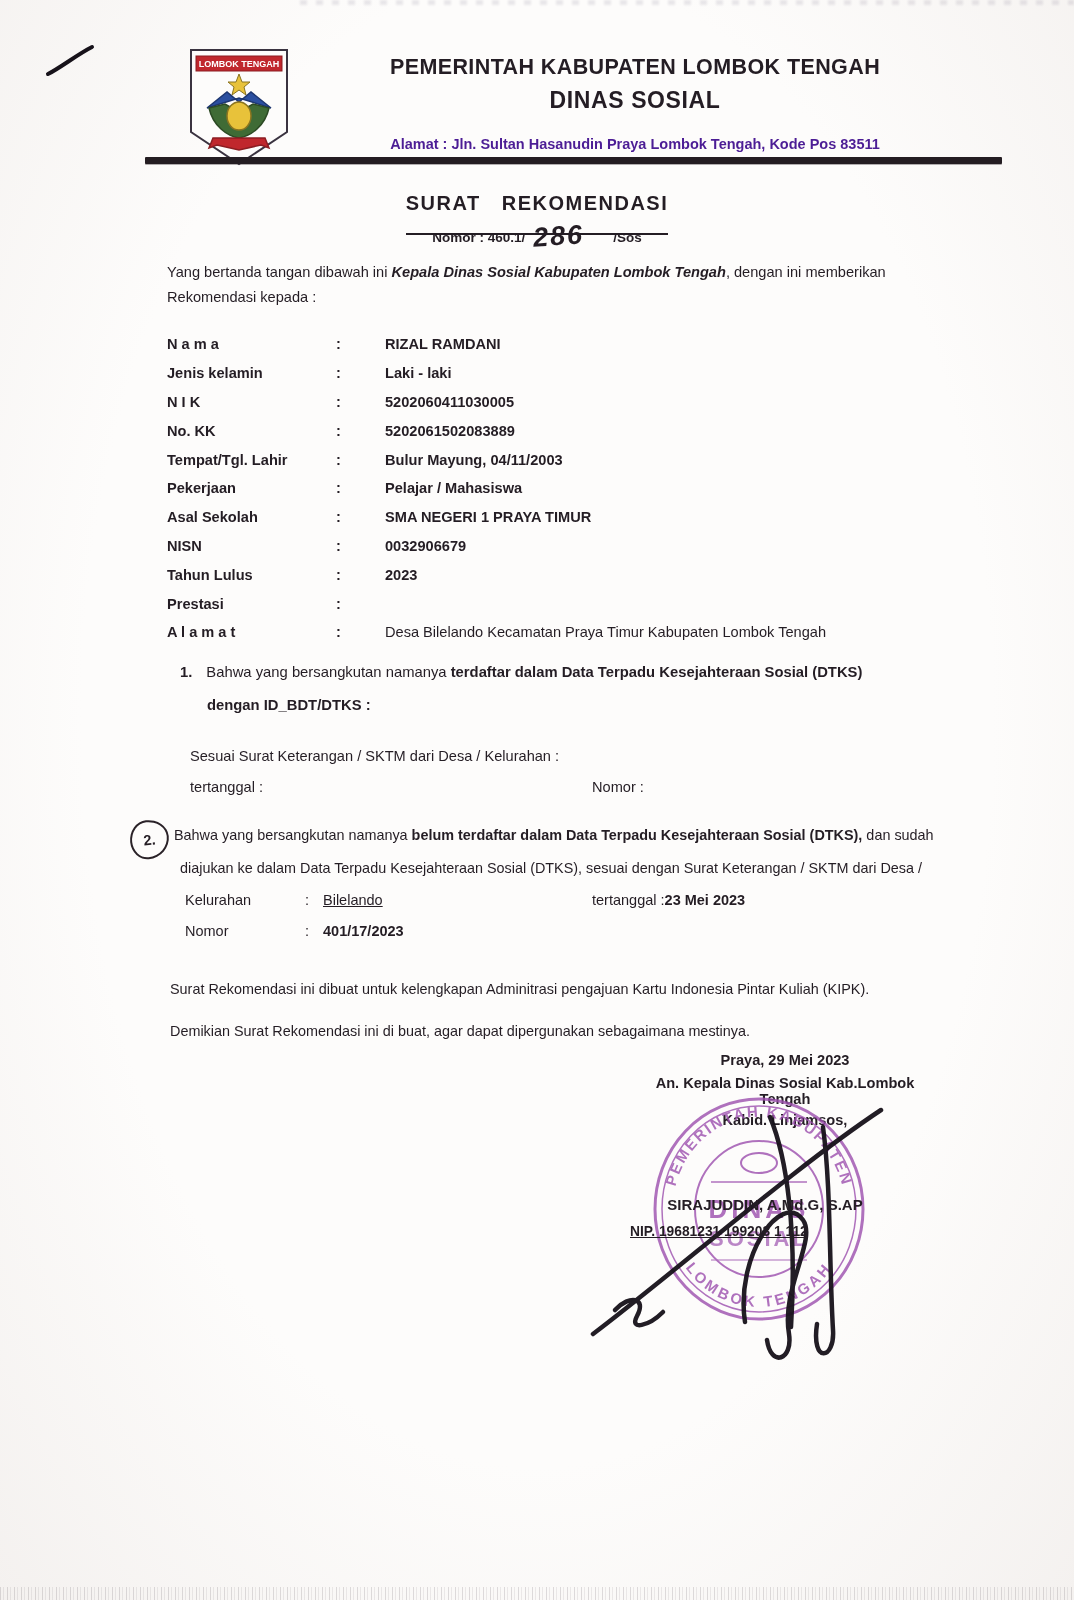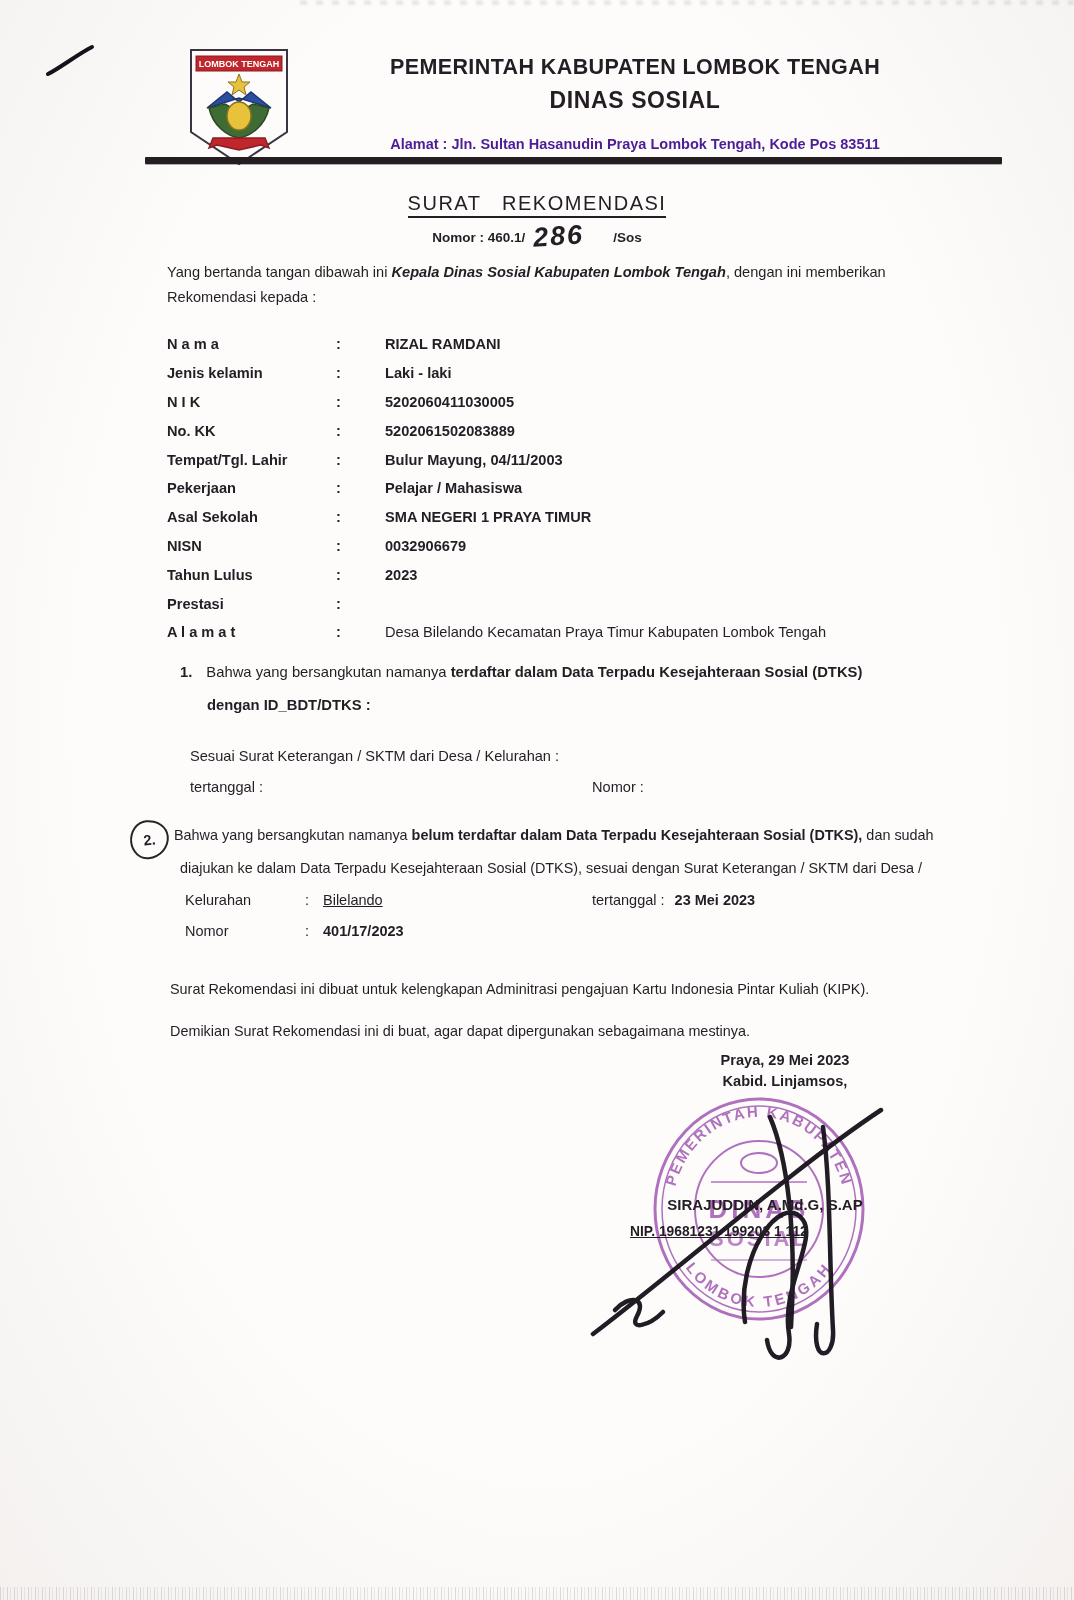--- a/index.html
+++ b/index.html
@@ -19,22 +19,22 @@
     filter:blur(.5px);opacity:.75;}
   
   .header-text{left:330px;top:55px;width:610px;text-align:center;}
   .hdr1{font-size:21.5px;font-weight:bold;letter-spacing:.4px;}
   .hdr2{font-size:23px;font-weight:bold;margin-top:7px;letter-spacing:.6px;}
   .hdr-addr{font-size:14.5px;font-weight:bold;margin-top:22px;color:#4c1d95;}
   .header-rule{left:145px;top:157px;width:857px;height:7px;background:#241d22;
     box-shadow:0 1px 0 rgba(36,29,34,.35);border-radius:1px;}
   
   .title-wrap{left:0;top:192px;width:1074px;text-align:center;}
-  .doc-title{display:inline-block;font-size:20px;font-weight:normal;letter-spacing:1.5px;word-spacing:14px;
-    border-bottom:2.5px solid #241d24;padding-bottom:1px;}
+  .doc-title{display:inline-block;font-size:20px;font-weight:bold;letter-spacing:1.5px;word-spacing:14px;
+    border-bottom:2.5px solid #241d24;padding-bottom:18px;}
   .nomor-line{left:0;top:218px;width:1074px;text-align:center;font-size:13.5px;font-weight:bold;}
   .nomor-line .hand{display:inline-block;font-size:27px;font-weight:bold;transform:rotate(-4deg);
     letter-spacing:2px;margin:0 14px 0 8px;position:relative;top:3px;font-style:italic;}
   .nomor-suffix{margin-left:15px;}
   
   .intro{left:167px;top:260px;width:800px;font-size:14.6px;line-height:25px;}
   .bi{font-weight:bold;font-style:italic;}
   
   .fields{left:167px;top:330px;width:760px;font-size:14.6px;}
   .frow{display:flex;height:28.8px;align-items:center;gap:31px;}
@@ -52,21 +52,21 @@
   .p2-circle{left:130px;top:820px;width:35px;height:35px;border:2px solid #2a2228;
     border-radius:46% 54% 57% 43%/52% 46% 54% 48%;display:flex;align-items:center;justify-content:center;
     font-size:14.5px;font-weight:bold;transform:rotate(-6deg);}
   .p2-line1{left:174px;top:827px;width:840px;font-size:14.4px;}
   .p2-line2{left:180px;top:860px;width:820px;font-size:14.4px;}
   .p2-kelurahan{left:185px;top:892px;font-size:14.5px;display:flex;}
   .p2-kel-label{width:120px;}
   .p2-kel-colon{width:18px;}
   .p2-kel-value{font-weight:normal;text-decoration:underline;}
   .p2-tertanggal{left:592px;top:892px;font-size:14.5px;}
-  .p2-tgl-value{font-weight:bold;margin-left:10px;}
+  .p2-tgl-value{font-weight:bold;}
   .p2-nomor{left:185px;top:923px;font-size:14.5px;display:flex;}
   .p2-nomor-value{font-weight:bold;}
   
   .closing1{left:170px;top:981px;width:830px;font-size:14.4px;}
   .closing2{left:170px;top:1023px;width:830px;font-size:14.4px;}
   
   .sig-block{left:630px;top:1052px;width:310px;text-align:center;font-size:14.6px;}
   .sig-place{font-weight:bold;}
   .sig-an{margin-top:7px;font-weight:bold;}
   .sig-kabid{margin-top:5px;font-weight:bold;}
@@ -201,20 +201,21 @@
   <span class="p2-kel-label">Nomor</span>
     <span class="p2-kel-colon">:</span>
     <span class="p2-nomor-value">401/17/2023</span>
 </div>
 
 <div class="abs closing1">Surat Rekomendasi ini dibuat untuk kelengkapan Adminitrasi pengajuan Kartu Indonesia Pintar Kuliah (KIPK).</div>
 <div class="abs closing2">Demikian Surat Rekomendasi ini di buat, agar dapat dipergunakan sebagaimana mestinya.</div>
 
 <div class="abs sig-block">
   <div class="sig-place">Praya, 29 Mei 2023</div>
+  <div class="sig-an">An. Kepala Dinas Sosial Kab.Lombok Tengah</div>
   <div class="sig-kabid">Kabid. Linjamsos,</div>
 </div>
 
 <svg class="abs stamp-svg" width="252" height="262" viewBox="0 0 252 262">
   <ellipse cx="126" cy="131" rx="104" ry="110" fill="none" stroke="#9c4fae" stroke-width="3"></ellipse>
   <ellipse cx="126" cy="131" rx="97" ry="103" fill="none" stroke="#9c4fae" stroke-width="1.5"></ellipse>
   <ellipse cx="126" cy="131" rx="64" ry="68" fill="none" stroke="#9c4fae" stroke-width="2"></ellipse>
   <defs>
     <path id="arcTop" d="M 40 131 A 86 92 0 0 1 212 131"></path>
     <path id="arcBottom" d="M 34 131 A 92 98 0 0 0 218 131"></path>

